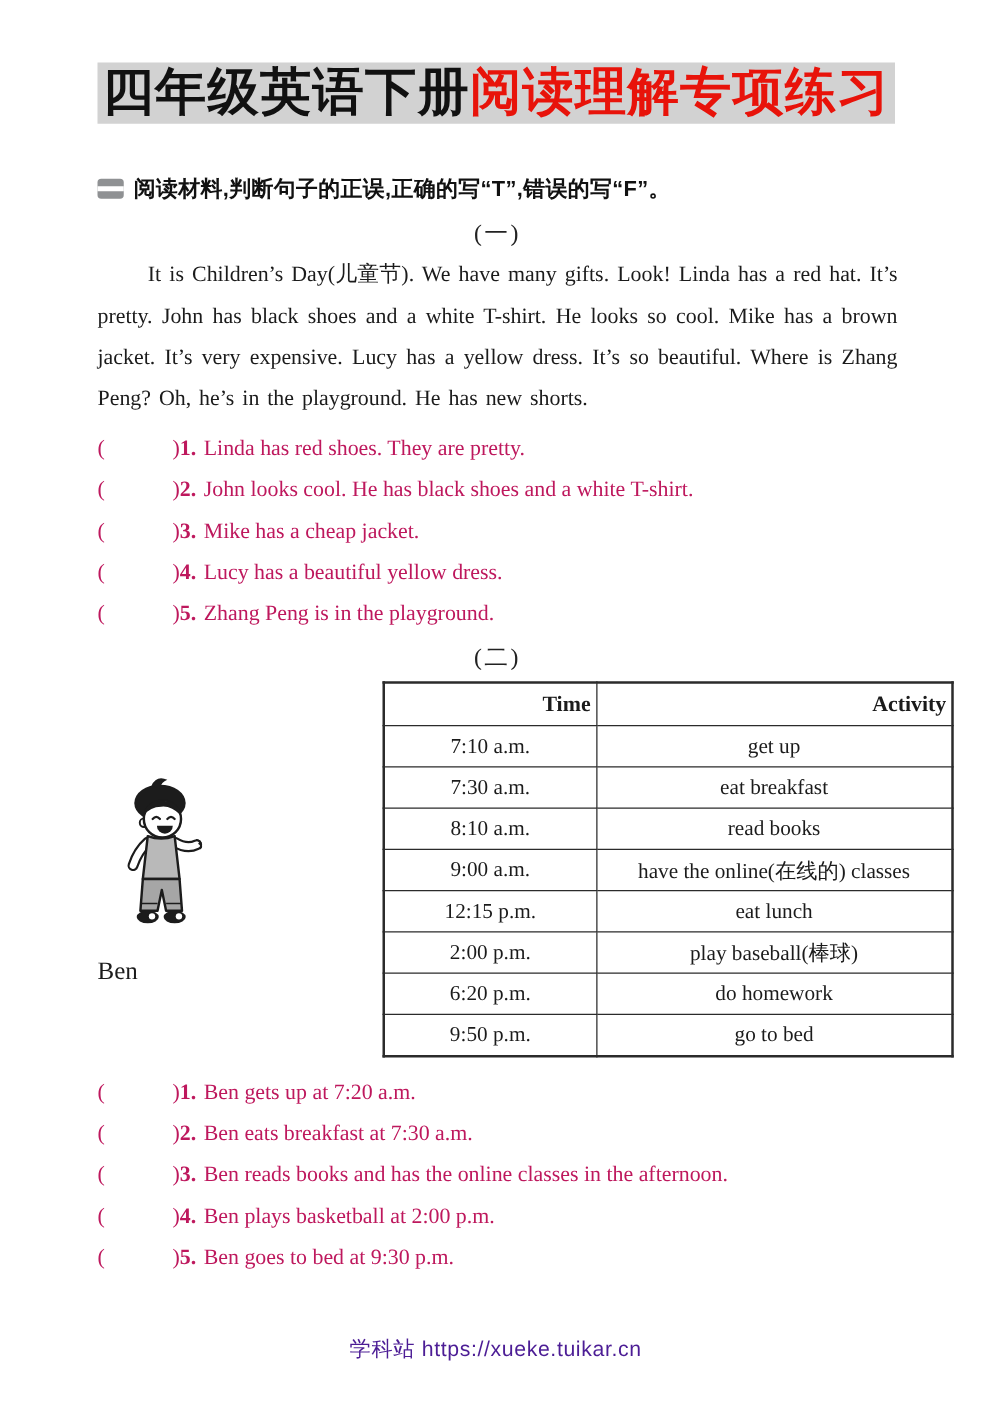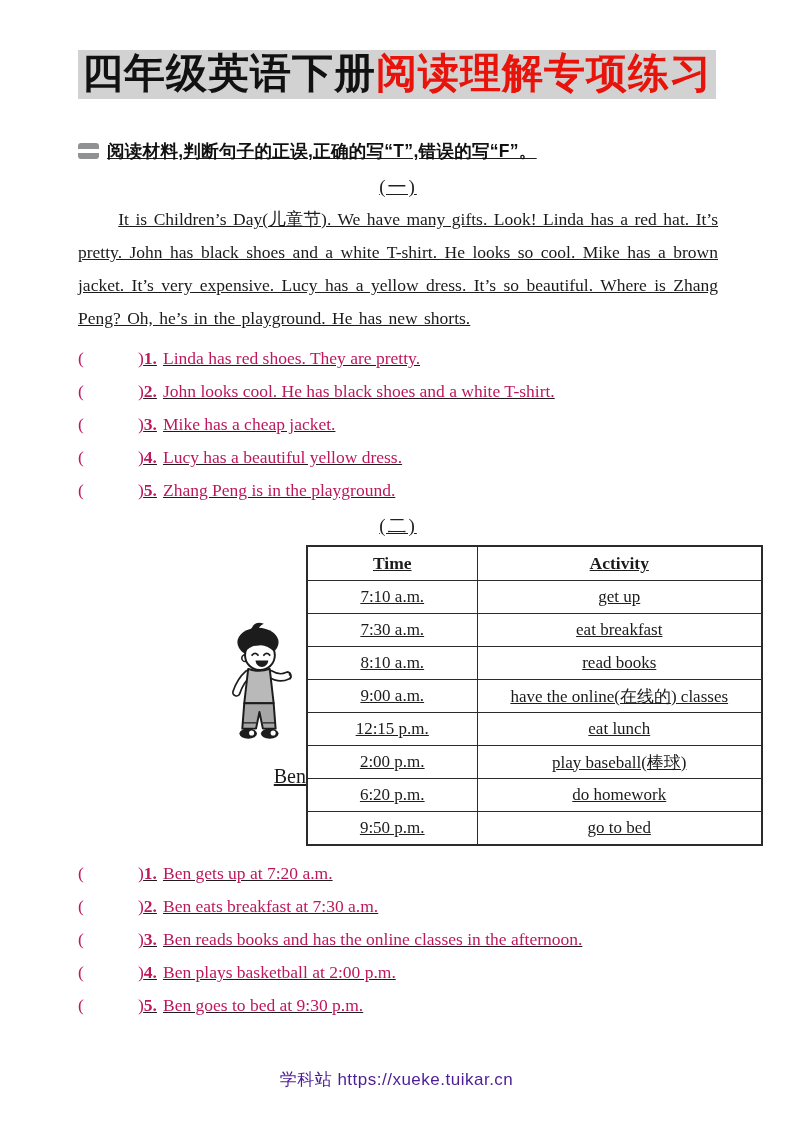--- a/index.html
+++ b/index.html
@@ -3,21 +3,20 @@
 <meta charset="utf-8">
 <style>
   html,body{margin:0;padding:0;background:#ffffff;}
   .page{
     position:relative;
     width:793px;height:1122px;
     background:#ffffff;
     overflow:hidden;
     font-family:"Liberation Serif", serif;
     color:#1d1d1d;
-    text-decoration:underline;
   }
   .content{padding:50px 75px 0 78px;}
 
   
   .title-wrap{display:inline-block;background:#d2d2d2;padding:3px 4px 5px 4px;line-height:1;}
   .title{
     font-family:"Liberation Sans", sans-serif;
     font-weight:bold;font-size:41px;letter-spacing:1px;white-space:nowrap;
   }
   .title-black{color:#111111;}
@@ -49,34 +48,34 @@
   }
 
   
   .questions{margin-top:13px;}
   .question{line-height:20px;margin-bottom:13px;font-size:17.5px;white-space:nowrap;color:#be185d;}
   .paren-open{display:inline-block;width:60px;}
   .q-num{font-weight:bold;margin-right:6px;}
 
   
   .sec2-row{display:flex;margin-top:6px;}
-  .figure-col{width:228px;flex:none;text-align:right;padding-top:72px;}
+  .figure-col{width:228px;flex:none;text-align:left;padding-top:72px;}
   .figure-label{font-size:20px;color:#1b1b1b;margin-top:2px;}
   .table-col{flex:none;}
 
   
   table.schedule{
     border-collapse:collapse;width:457px;table-layout:fixed;
     border:2.2px solid #2b2b2b;
   }
   table.schedule th, table.schedule td{
     border:1.6px solid #2b2b2b;text-align:center;
     font-size:17px;color:#1b1b1b;padding:0 4px;height:32px;
   }
-  table.schedule th{font-size:17.5px;font-weight:bold;height:33px;}
+  table.schedule th{font-size:17.5px;font-weight:bold;height:33px;text-align:right;}
   col.time-col{width:170px;}
 
   
   .footer{
     position:absolute;left:0;right:0;top:1068px;
     text-align:center;
     font-family:"Liberation Sans", sans-serif;
     font-size:17px;color:#4c1d95;letter-spacing:0.5px;
   }
 </style>

